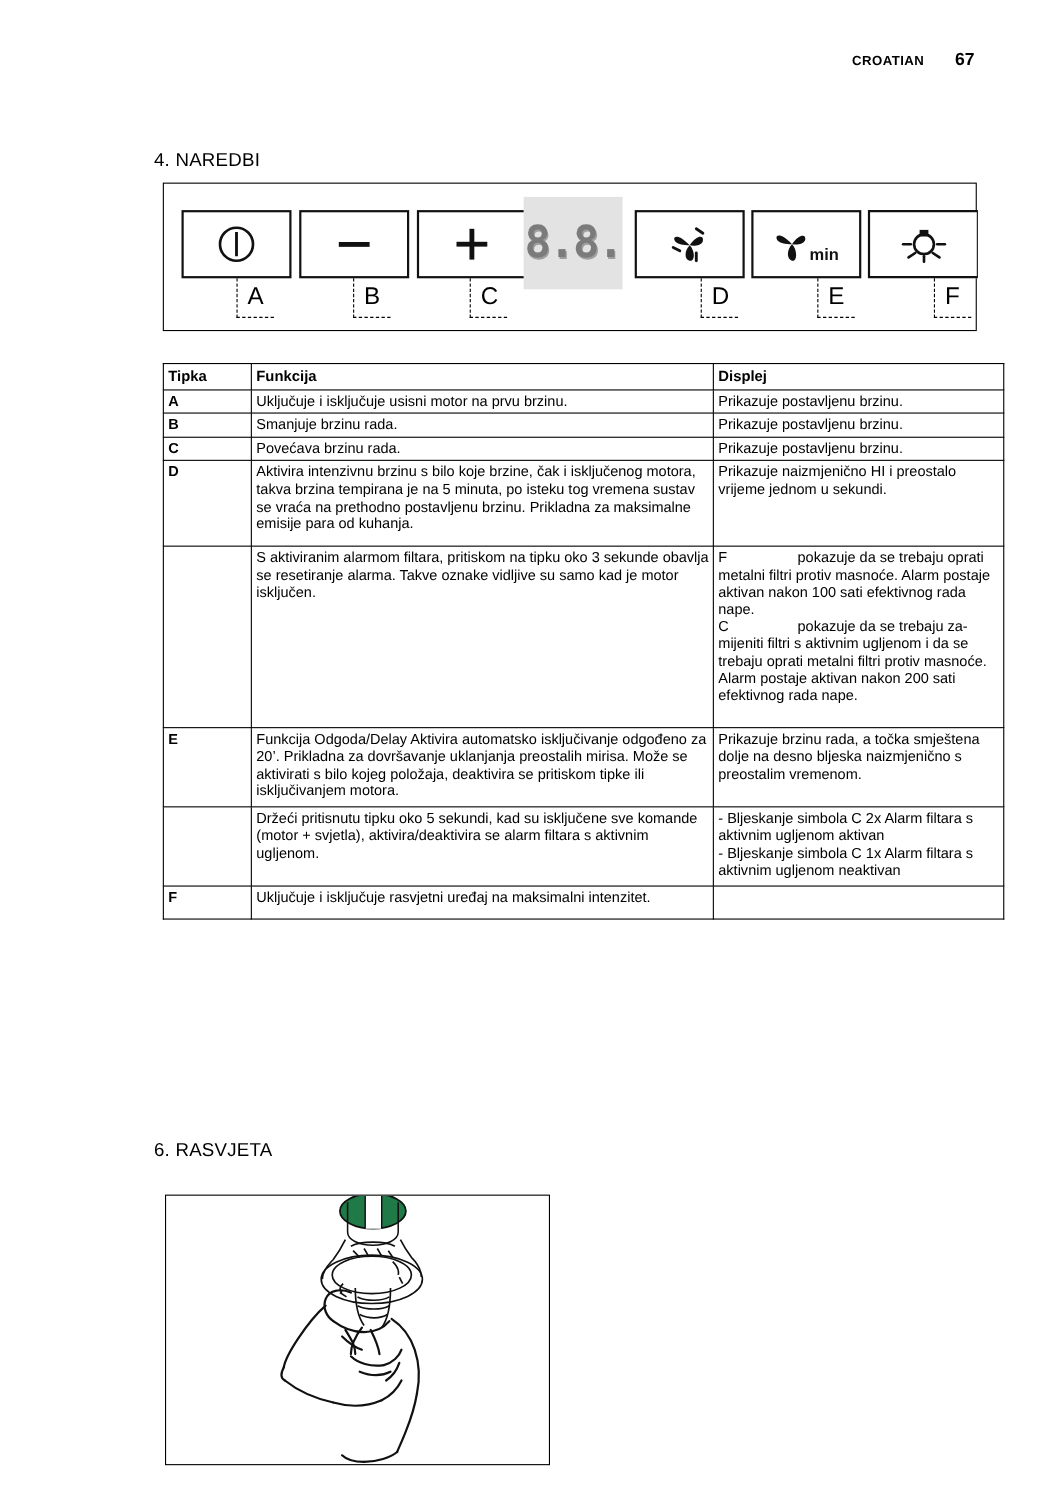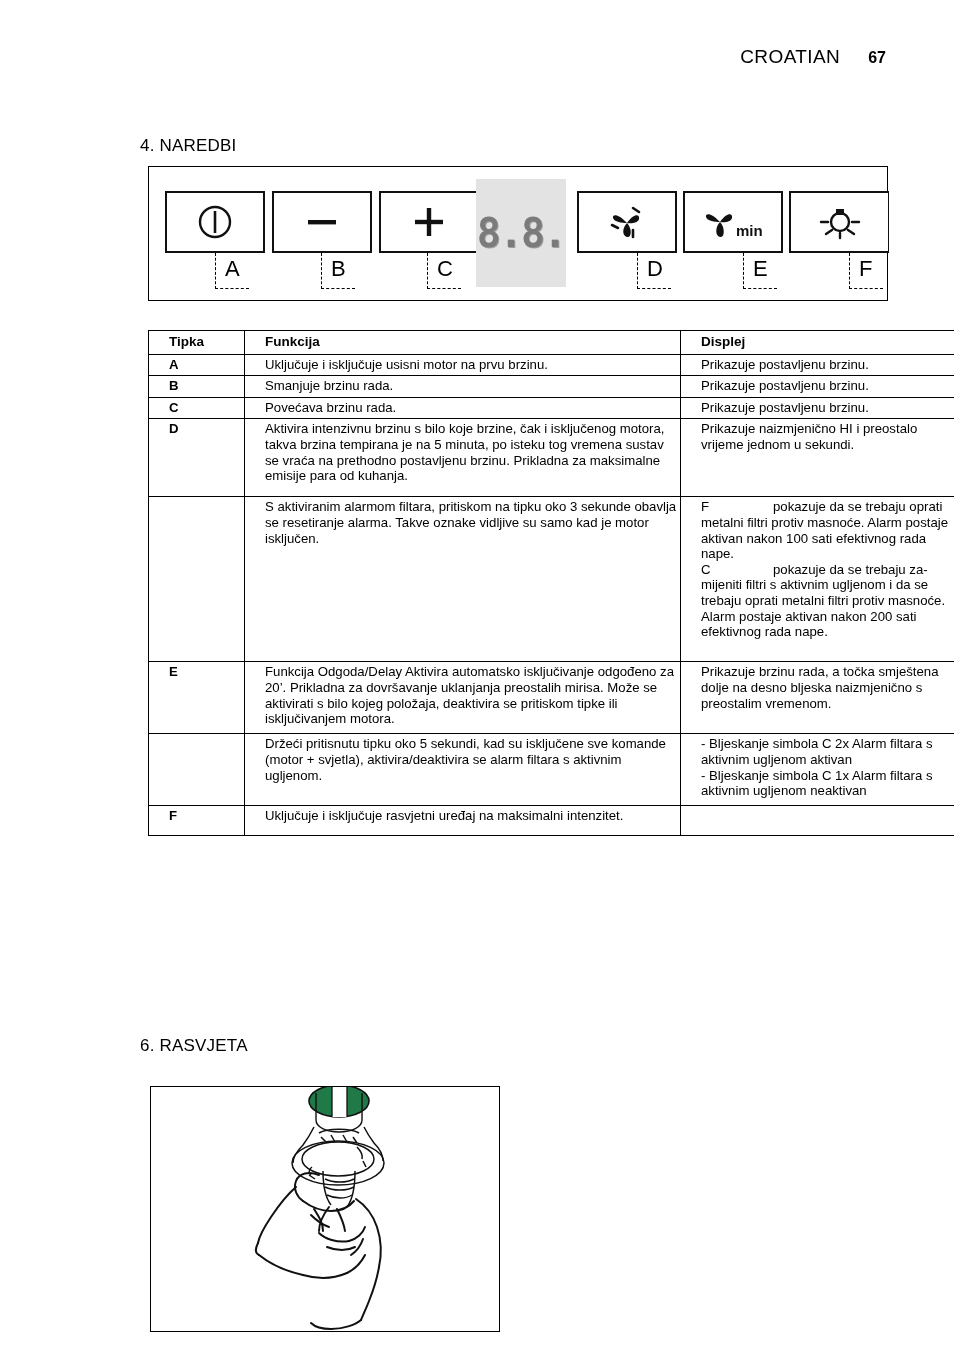--- a/index.html
+++ b/index.html
@@ -19,22 +19,22 @@
   
   .page-header {
     position: absolute;
     top: 46px;
     right: 68px;
     display: flex;
     align-items: baseline;
     gap: 28px;
   }
   .page-header .lang {
-    font-size: 19px;
-    font-weight: normal;
+    font-size: 12px;
+    font-weight: bold;
     letter-spacing: 0.4px;
   }
   .page-header .pagenum {
     font-size: 16px;
     font-weight: bold;
   }
 
   
   .section-title {
     position: absolute;
@@ -81,21 +81,21 @@
   .key.k-c { left: 230px; width: 100px; }
   .key.k-d { left: 428px; width: 100px; }
   .key.k-e { left: 534px; width: 100px; text-decoration: underline; }
   .key.k-f { left: 640px; width: 100px; border-right-width: 1.6px; }
 
   .display {
     position: absolute;
     left: 327px;
     top: 12px;
     width: 90px;
-    height: 108px;
+    height: 84px;
     background: #e3e3e3;
     display: flex;
     align-items: center;
     justify-content: center;
   }
   .seg-text {
     font-family: "DejaVu Sans Mono", monospace;
     font-size: 40px;
     font-weight: bold;
     color: #7b7b7b;
@@ -133,21 +133,21 @@
     left: 148px;
     top: 330px;
     width: 740px;
     border-collapse: collapse;
     table-layout: fixed;
     background: #fff;
   }
   table.fn-table td, table.fn-table th {
     border: 1.3px solid #000;
     vertical-align: top;
-    padding: 2px 3px 3px 20px;
+    padding: 2px 3px 3px 4px;
     font-size: 13.2px;
     line-height: 15.6px;
     text-align: left;
   }
   table.fn-table th {
     font-weight: bold;
     font-size: 13.5px;
     padding-top: 3px;
     padding-bottom: 4px;
   }

